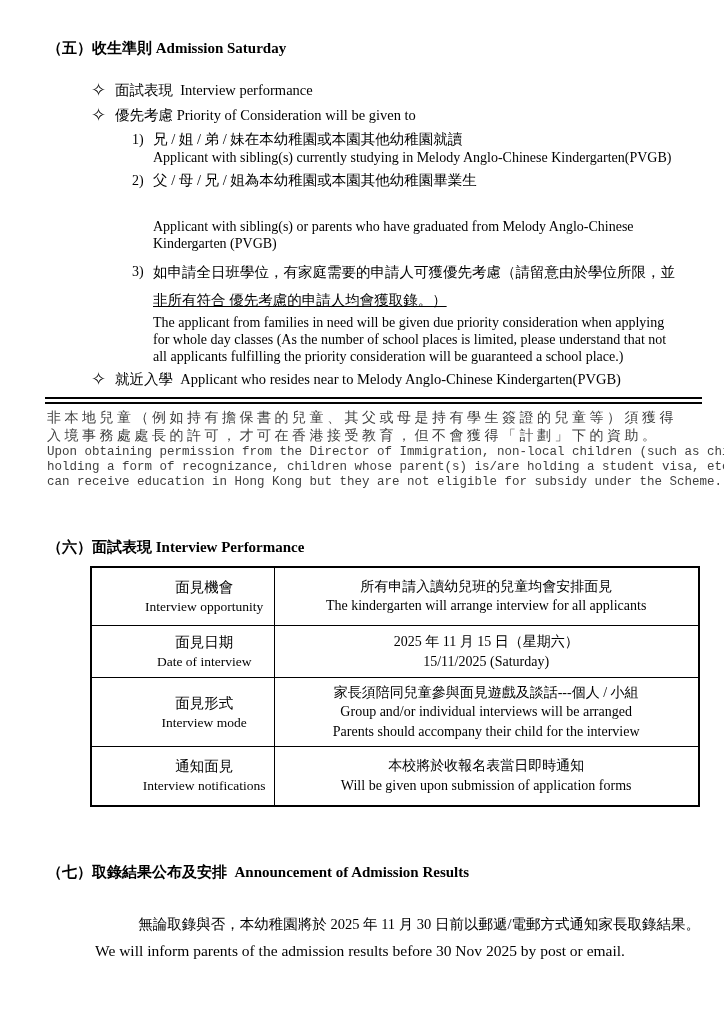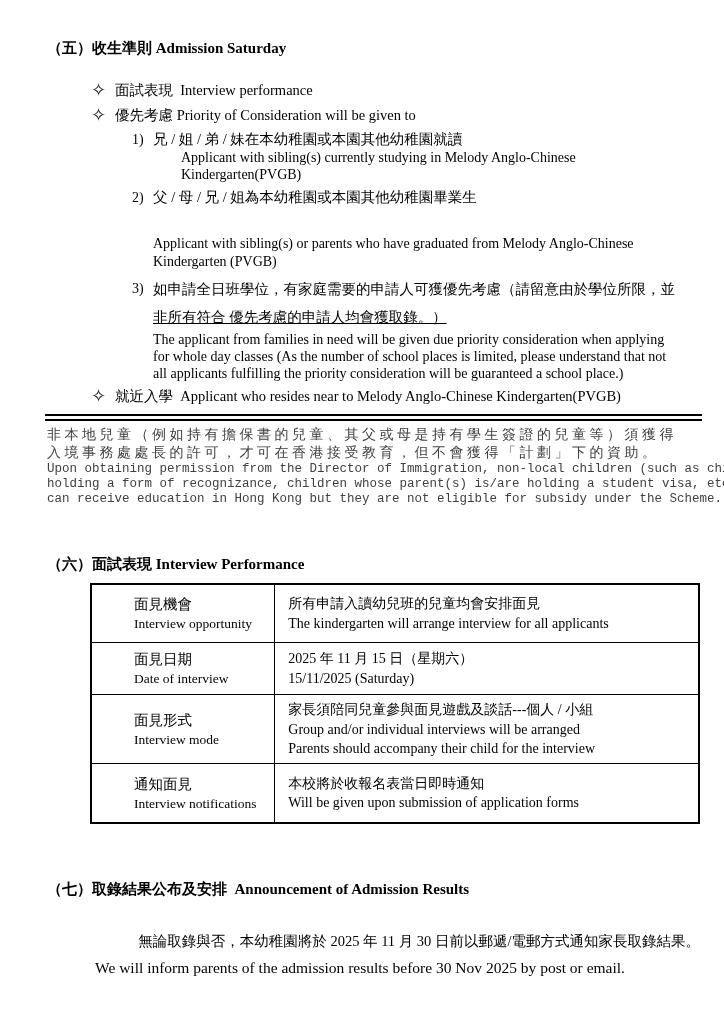--- a/index.html
+++ b/index.html
@@ -91,27 +91,28 @@
     border:2px solid #000;
     table-layout:fixed;
   }
   .tbl td{
     border:1px solid #000;
     vertical-align:middle;
     padding:0;
   }
   .tbl td.label{
     width:148px;
-    text-align:left;
+    text-align:center;
     padding-left:42px;
   }
   .tbl td.content{
     width:430px;
     padding-left:13px;
     padding-right:14px;
+    text-align:center;
   }
   .lbl-zh{font-size:14.5px;line-height:20px;}
   .lbl-en{font-size:13.5px;line-height:19px;}
   .cell-line{font-size:14px;line-height:19.5px;white-space:pre-wrap;}
   .r1{height:59px;}
   .r2{height:52px;}
   .r3{height:69px;}
   .r4{height:59px;}
   
   .s7-zh{
@@ -145,21 +146,21 @@
   </div>
   <div class="bullet-row" style="margin-top:6px;">
     <span class="diamond">✧</span>
     <span class="bullet-text">優先考慮 Priority of Consideration will be given to</span>
   </div>
 
   <div class="num-item">
     <span class="num-label">1)</span>
     <span class="item-lines">
       <span class="zh-line" style="display: block;">兄 / 姐 / 弟 / 妹在本幼稚園或本園其他幼稚園就讀</span>
-      <span class="en-line" style="display: block; margin-left: 28px;">Applicant with sibling(s) currently studying in Melody Anglo-Chinese Kindergarten(PVGB)</span>
+      <span class="en-line" style="display: block;">Applicant with sibling(s) currently studying in Melody Anglo-Chinese Kindergarten(PVGB)</span>
     </span>
   </div>
 
   <div class="num-item">
     <span class="num-label">2)</span>
     <span class="item-lines">
       <span class="zh-line" style="display: block;">父 / 母 / 兄 / 姐為本幼稚園或本園其他幼稚園畢業生</span>
       <span class="en-line" style="display: block; margin-top: 28px;">Applicant with sibling(s) or parents who have graduated from Melody Anglo-Chinese</span>
       <span class="en-line" style="display: block;">Kindergarten (PVGB)</span>
     </span>

